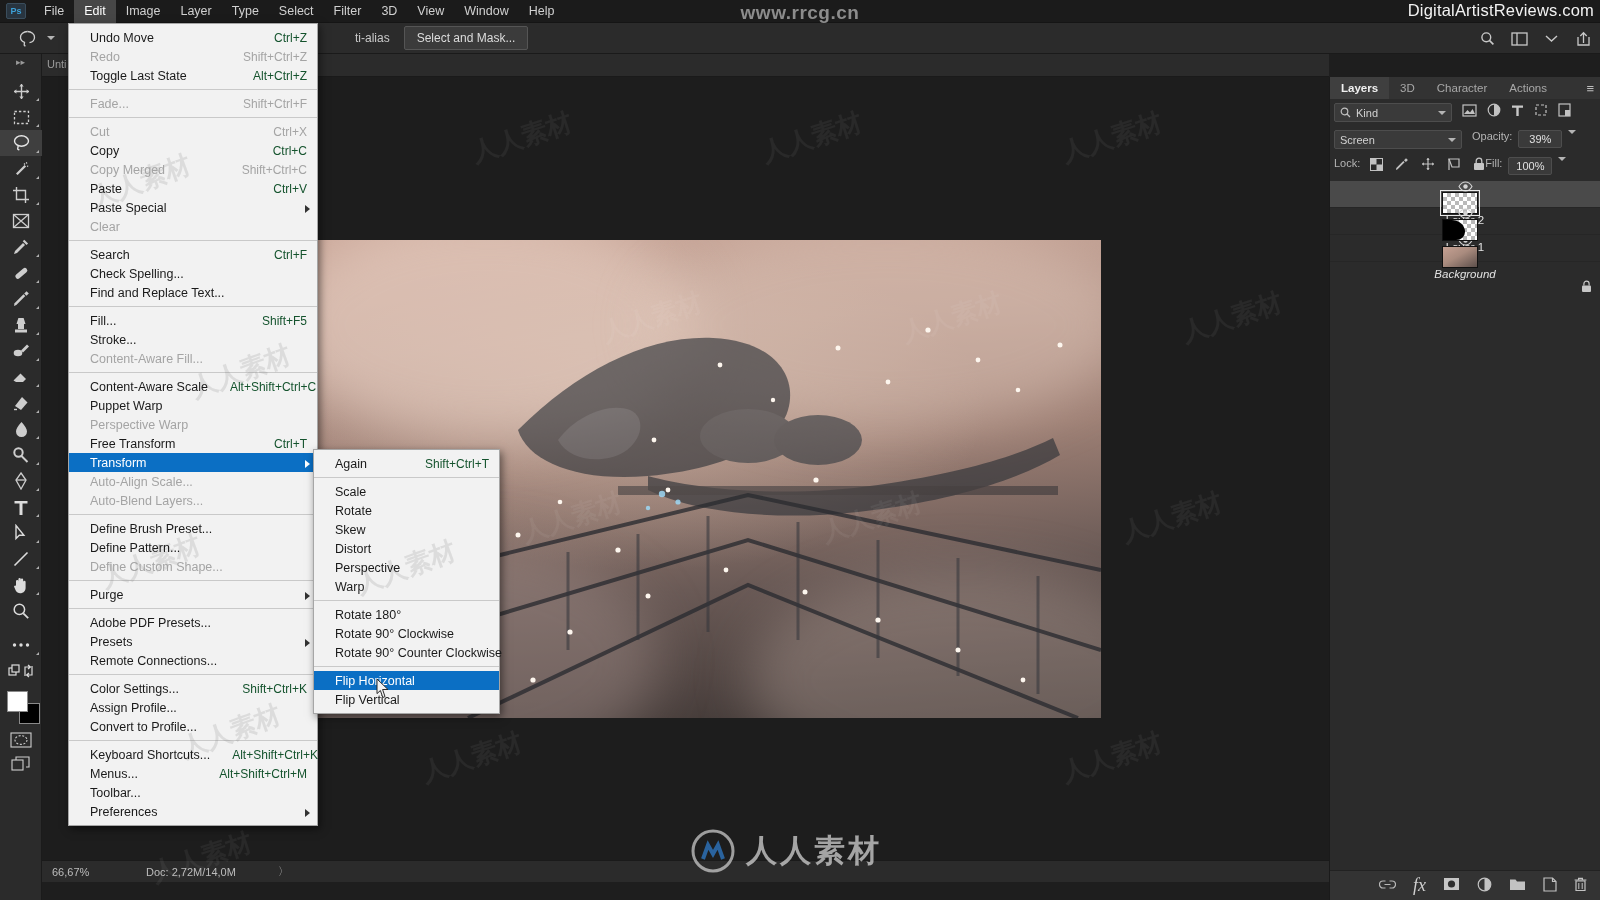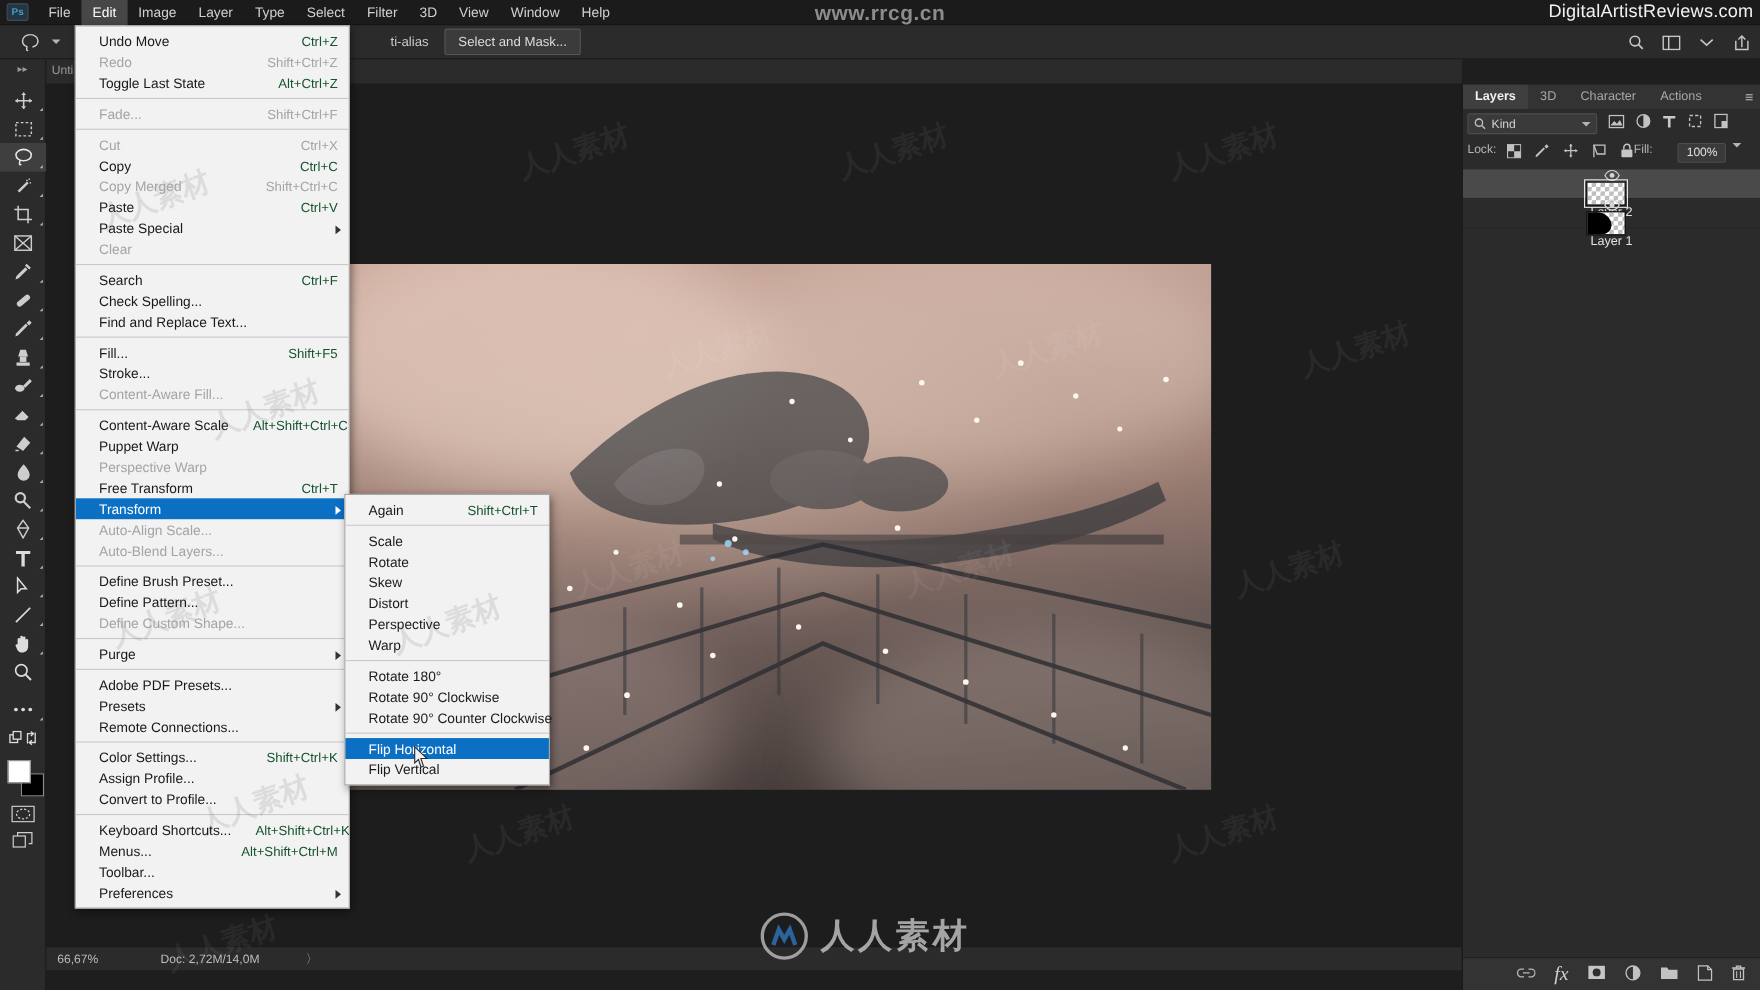--- a/index.html
+++ b/index.html
@@ -589,20 +589,29 @@
       <span><svg width="14" height="14" viewBox="0 0 14 14">
             <rect x="2" y="2" width="10" height="10" fill="none" stroke="#c2c2c2" stroke-width="1.2" stroke-dasharray="3 2"></rect>
           </svg></span>
       <span><svg width="13" height="14" viewBox="0 0 13 14">
             <rect x="1" y="1" width="11" height="12" fill="none" stroke="#c2c2c2" stroke-width="1.2"></rect>
             <rect x="7" y="7" width="5" height="6" fill="#c2c2c2"></rect>
           </svg></span>
     </div>
   </div>
 
+  <div class="panelrow">
+    <div class="pselect" style="width:128px">
+      <span>Screen</span>
+      <i class="caret"></i>
+    </div>
+    <span class="lbl" style="margin-left:10px">Opacity:</span>
+    <div class="numfield" style="margin-left:6px">39%</div>
+    <span style="margin-left:6px" class="caret-dn"></span>
+  </div>
 
   <div class="panelrow">
     <span class="lbl">Lock:</span>
     <div class="lockicons">
       <span><svg width="13" height="13" viewBox="0 0 13 13">
             <rect x="0.5" y="0.5" width="12" height="12" fill="none" stroke="#c2c2c2" stroke-width="1"></rect>
             <rect x="0.5" y="0.5" width="6" height="6" fill="#c2c2c2"></rect>
             <rect x="6.5" y="6.5" width="6" height="6" fill="#c2c2c2"></rect>
           </svg></span>
       <span><svg width="14" height="14" viewBox="0 0 14 14">
@@ -616,21 +625,21 @@
       <span><svg width="14" height="13" viewBox="0 0 14 13">
             <path d="M2 1h10v8H5z" fill="none" stroke="#c2c2c2" stroke-width="1.2"></path>
             <line x1="2" y1="1" x2="2" y2="12" stroke="#c2c2c2" stroke-width="1.2"></line>
           </svg></span>
       <span><svg width="12" height="14" viewBox="0 0 12 14">
             <rect x="1" y="6" width="10" height="7" rx="1" fill="#c6c6c6"></rect>
             <path d="M3.2 6V4a2.8 2.8 0 015.6 0v2" fill="none" stroke="#c6c6c6" stroke-width="1.3"></path>
           </svg></span>
     </div>
     <span class="lbl" style="">Fill:</span>
-    <div class="numfield" style="margin-left:23px">100%</div>
+    <div class="numfield" style="margin-left:6px">100%</div>
     <span style="margin-left:6px" class="caret-dn"></span>
   </div>
 
   <div id="layerlist">
       <div class="layer-row selected">
         <div class="eye">
           <svg width="15" height="11" viewBox="0 0 15 11">
             <path d="M7.5 1C3.5 1 1 5.5 1 5.5S3.5 10 7.5 10 14 5.5 14 5.5 11.5 1 7.5 1z" fill="none" stroke="#d4d4d4" stroke-width="1.1"></path>
             <circle cx="7.5" cy="5.5" r="2.2" fill="#d4d4d4"></circle>
           </svg>
@@ -640,20 +649,34 @@
       </div>
       <div class="layer-row">
         <div class="eye">
           <svg width="15" height="11" viewBox="0 0 15 11">
             <path d="M7.5 1C3.5 1 1 5.5 1 5.5S3.5 10 7.5 10 14 5.5 14 5.5 11.5 1 7.5 1z" fill="none" stroke="#d4d4d4" stroke-width="1.1"></path>
             <circle cx="7.5" cy="5.5" r="2.2" fill="#d4d4d4"></circle>
           </svg>
         </div>
         <div class="thumb mixed"></div>
         <span class="layer-name">Layer 1</span>
+      </div>
+      <div class="layer-row">
+        <div class="eye">
+          <svg width="15" height="11" viewBox="0 0 15 11">
+            <path d="M7.5 1C3.5 1 1 5.5 1 5.5S3.5 10 7.5 10 14 5.5 14 5.5 11.5 1 7.5 1z" fill="none" stroke="#d4d4d4" stroke-width="1.1"></path>
+            <circle cx="7.5" cy="5.5" r="2.2" fill="#d4d4d4"></circle>
+          </svg>
+        </div>
+        <div class="thumb photo"></div>
+        <span class="layer-name italic">Background</span>
+        <span class="layer-lock"><svg width="11" height="13" viewBox="0 0 11 13">
+            <rect x="1" y="5.5" width="9" height="6.5" rx="1" fill="#c6c6c6"></rect>
+            <path d="M2.9 5.5V3.7a2.6 2.6 0 015.2 0v1.8" fill="none" stroke="#c6c6c6" stroke-width="1.2"></path>
+          </svg></span>
       </div>
     </div>
 
   <div id="panel-bottom">
     <span><svg width="17" height="11" viewBox="0 0 17 11">
           <path d="M6.5 2H4a3.5 3.5 0 000 7h2.5M10.5 2H13a3.5 3.5 0 010 7h-2.5M5.5 5.5h6" fill="none" stroke="#b8b8b8" stroke-width="1.2"></path>
         </svg></span>
     <span style="font-style:italic;font-family:'Liberation Serif',serif;font-size:18px;color:#cfcfcf">fx</span>
     <span><svg width="17" height="14" viewBox="0 0 17 14">
           <rect x="1" y="1" width="15" height="12" fill="#c6c6c6"></rect>

